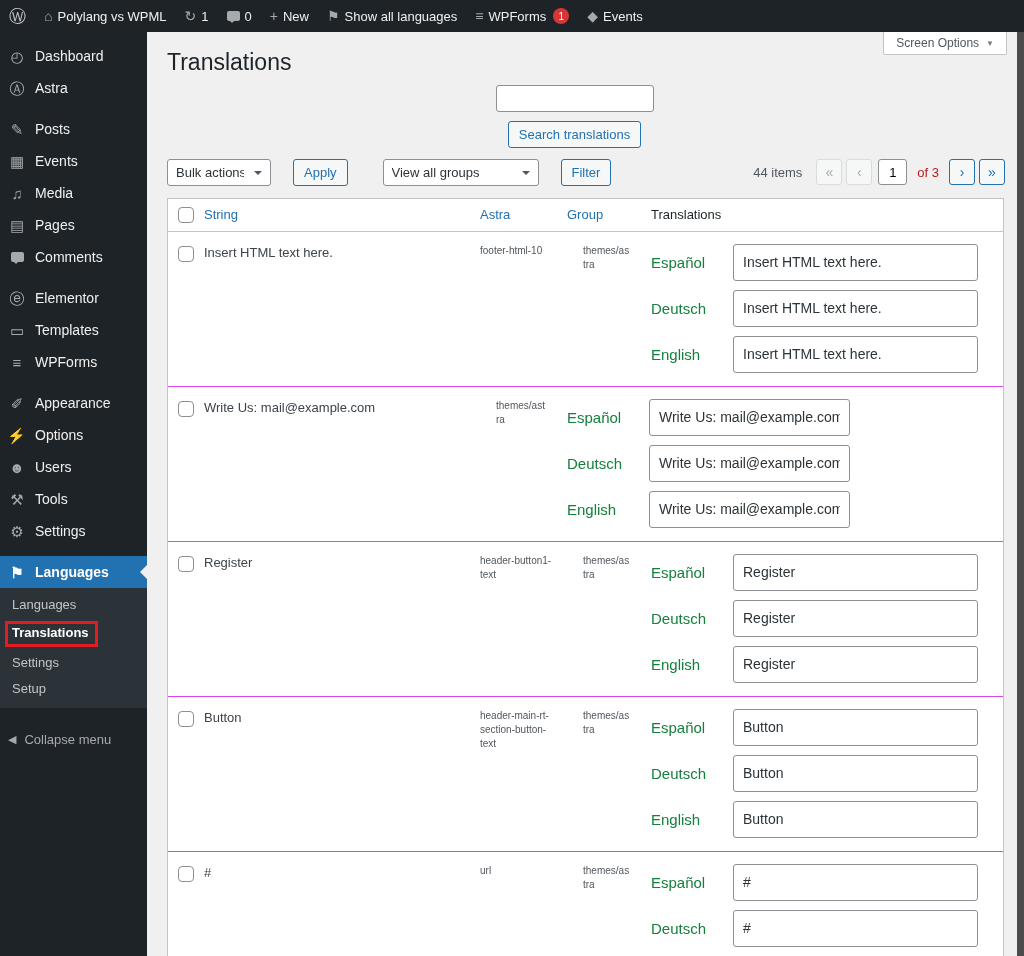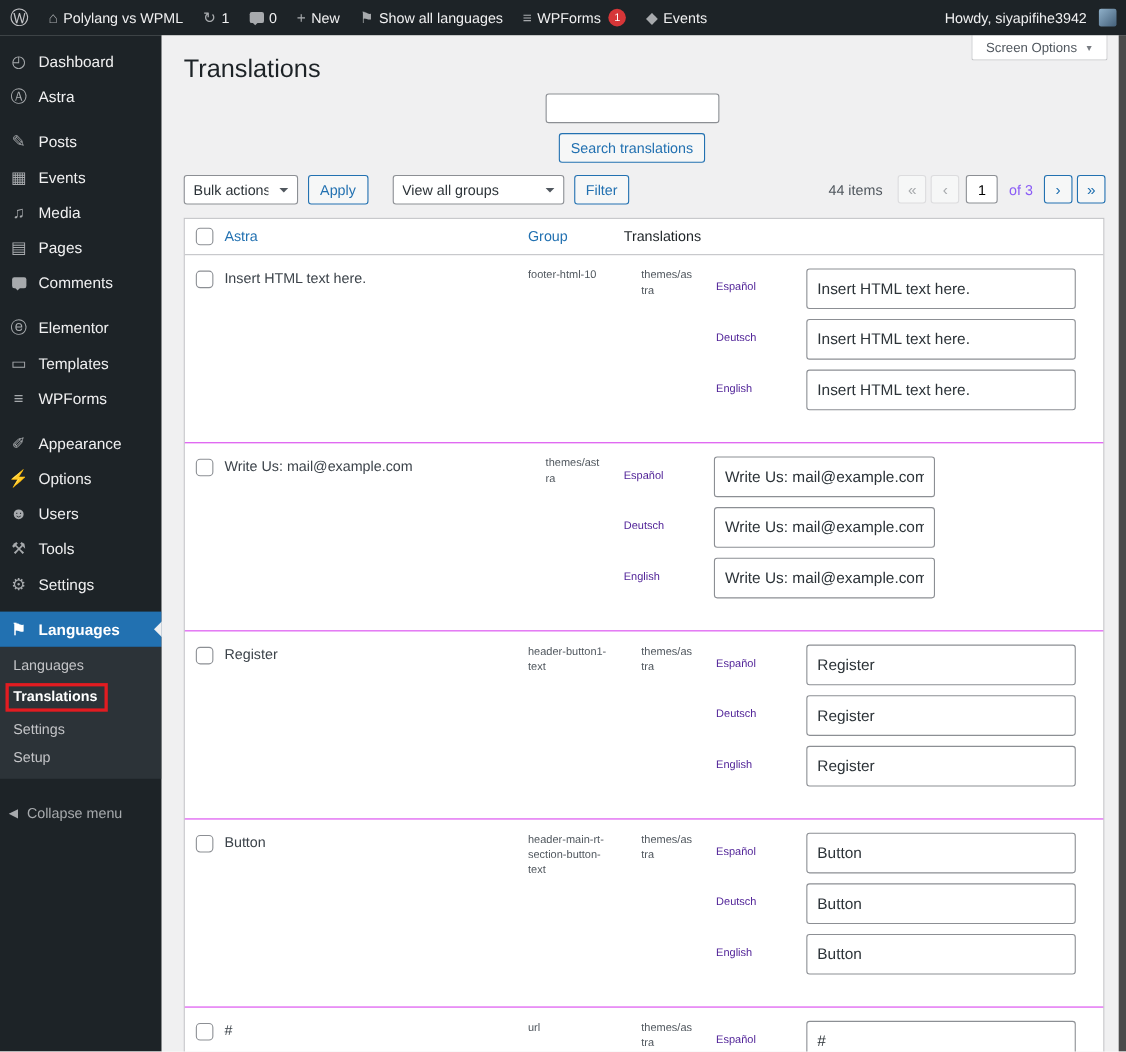--- a/index.html
+++ b/index.html
@@ -58,56 +58,56 @@
   }
   .so-caret { font-size:8px; color:#787c82; }
   .page-title { font-size:23px; font-weight:400; color:#1d2327; padding:16px 0 0 20px; line-height:1.3; }
   .search-row { display:flex; justify-content:flex-end; align-items:center; gap:9px; margin:7px 22px 0 0;flex-direction:column; }
   .search-input { width:158px; height:27px; border:1px solid #8c8f94; border-radius:3px; background:#fff; padding:0 8px; font-size:13px; font-family:inherit; }
   .btn {
     height:27px; background:#f6f7f7; border:1px solid #2271b1; border-radius:3px;
     color:#2271b1; font-size:13px; padding:0 10px; cursor:pointer; font-family:inherit; white-space:nowrap;
   }
   .toolbar { display:flex; justify-content:space-between; align-items:center; margin:11px 19px 0 20px; }
-  .toolbar-left { display:flex; align-items:center; gap:9px; }
+  .toolbar-left { display:flex; align-items:center; gap:22px; }
   .select-wrap { position:relative; display:inline-block; }
   .wp-select {
     height:27px; border:1px solid #8c8f94; border-radius:3px; background:#fff; color:#2c3338;
     font-size:13px; padding:0 26px 0 8px; font-family:inherit; appearance:none; -webkit-appearance:none; cursor:pointer;
   }
   .select-caret { position:absolute; right:9px; top:12px; width:0; height:0; border:4px solid transparent; border-top-color:#50575e; pointer-events:none; }
   .bulk-select { width:104px; } .groups-select { width:156px; }
   .toolbar-right { display:flex; align-items:center; gap:4px; }
   .items-count { color:#50575e; margin-right:10px; }
   .page-btn {
     min-width:26px; height:26px; display:inline-flex; align-items:center; justify-content:center;
     border-radius:3px; font-size:14px; border:1px solid; background:#f6f7f7; cursor:pointer; padding:0 5px;
   }
   .page-btn.disabled { border-color:#dcdcde; color:#a7aaad; cursor:default; }
   .page-btn.enabled { border-color:#2271b1; color:#2271b1; }
   .current-page-input { width:29px; height:26px; text-align:center; border:1px solid #8c8f94; border-radius:3px; font-size:13px; background:#fff; margin:0 2px; font-family:inherit; }
-  .of-total { color:#8b5cf6; margin:0 6px 0 4px; white-space:nowrap; }
+  .of-total { color:#b91c1c; margin:0 6px 0 4px; white-space:nowrap; }
   
   .list-table { margin:12px 20px 0 20px; width:837px; background:#fff; border:1px solid #c3c4c7; }
   .t-head, .t-row { display:grid; grid-template-columns:36px 276px 87px 84px 1fr; }
   .t-head { align-items:center; height:33px; border-bottom:1px solid #c3c4c7; }
   .t-row { padding:12px 0 13px; border-bottom:1px solid #d946ef; }
   .t-row:last-child { border-bottom:none; }
   .cell { padding-right:8px; line-height:1.4; }
   .cb-cell { display:flex; justify-content:center; padding:0; }
   .t-row .cb-cell { align-items:flex-start; padding-top:2px; }
   .wp-cb { appearance:none; -webkit-appearance:none; width:16px; height:16px; border:1px solid #8c8f94; border-radius:4px; background:#fff; cursor:pointer; margin:0; }
   .th-link { color:#2271b1; cursor:pointer; text-decoration:none; font-size:13px; }
   .th-plain { color:#1d2327; font-size:13px; }
   .cell-string { color:#3c434a; font-size:13px; }
   .cell-name, .cell-group { color:#50575e; font-size:10px; }
   .cell-group { padding-right:20px; overflow-wrap:anywhere;margin-left:16px; }
   .trans-row { display:flex; align-items:center; margin-bottom:9px; }
-  .trans-row:last-child { margin-bottom:16px; }
-  .trans-lang { width:82px; font-size:10px; color:#4c1d95; flex:none; }
+  .trans-row:last-child { margin-bottom:0; }
+  .trans-lang { width:82px; font-size:15px; color:#15803d; flex:none; }
   .trans-input {
     width:245px; height:37px; border:1px solid #8c8f94; border-radius:3px; background:#fff;
     padding:0 9px; font-size:14px; color:#2c3338; font-family:inherit;
   }
   
   .scrollbar { position:absolute; right:0; top:32px; width:7px; height:924px; background:#4b4b4b; }
 </style>
 </head>
 <body>
 
@@ -137,26 +137,20 @@
       <span>Show all languages</span>
     </div>
     <div class="ab-item">
       <span class="ab-icon">≡</span>
       <span>WPForms</span>
       <span class="ab-badge">1</span>
     </div>
     <div class="ab-item">
       <span class="ab-icon">◆</span>
       <span>Events</span>
-    </div>
-  </div>
-  <div class="ab-right">
-    <div class="ab-item">
-      <span>Howdy, siyapifihe3942</span>
-      <span class="avatar"></span>
     </div>
   </div>
 </div>
 
 <div class="sidebar">
   <div>
       <div class="menu-item">
         <span class="mi-icon">◴</span>
         <span class="mi-label">Dashboard</span>
       </div>
@@ -286,20 +280,21 @@
       <span class="page-btn enabled">›</span>
       <span class="page-btn enabled">»</span>
     </div>
   </div>
 
   <div class="list-table">
     <div class="t-head">
       <div class="cell cb-cell">
         <input type="checkbox" class="wp-cb" style="">
       </div>
+      <div class="cell"><a class="th-link">String</a></div>
       <div class="cell"><a class="th-link">Astra</a></div>
       <div class="cell"><a class="th-link">Group</a></div>
       <div class="cell th-plain">Translations</div>
     </div>
     <div>
         <div class="t-row">
     <div class="cell cb-cell">
       <input type="checkbox" class="wp-cb" style="">
     </div>
     <div class="cell cell-string">Insert HTML text here.</div>

